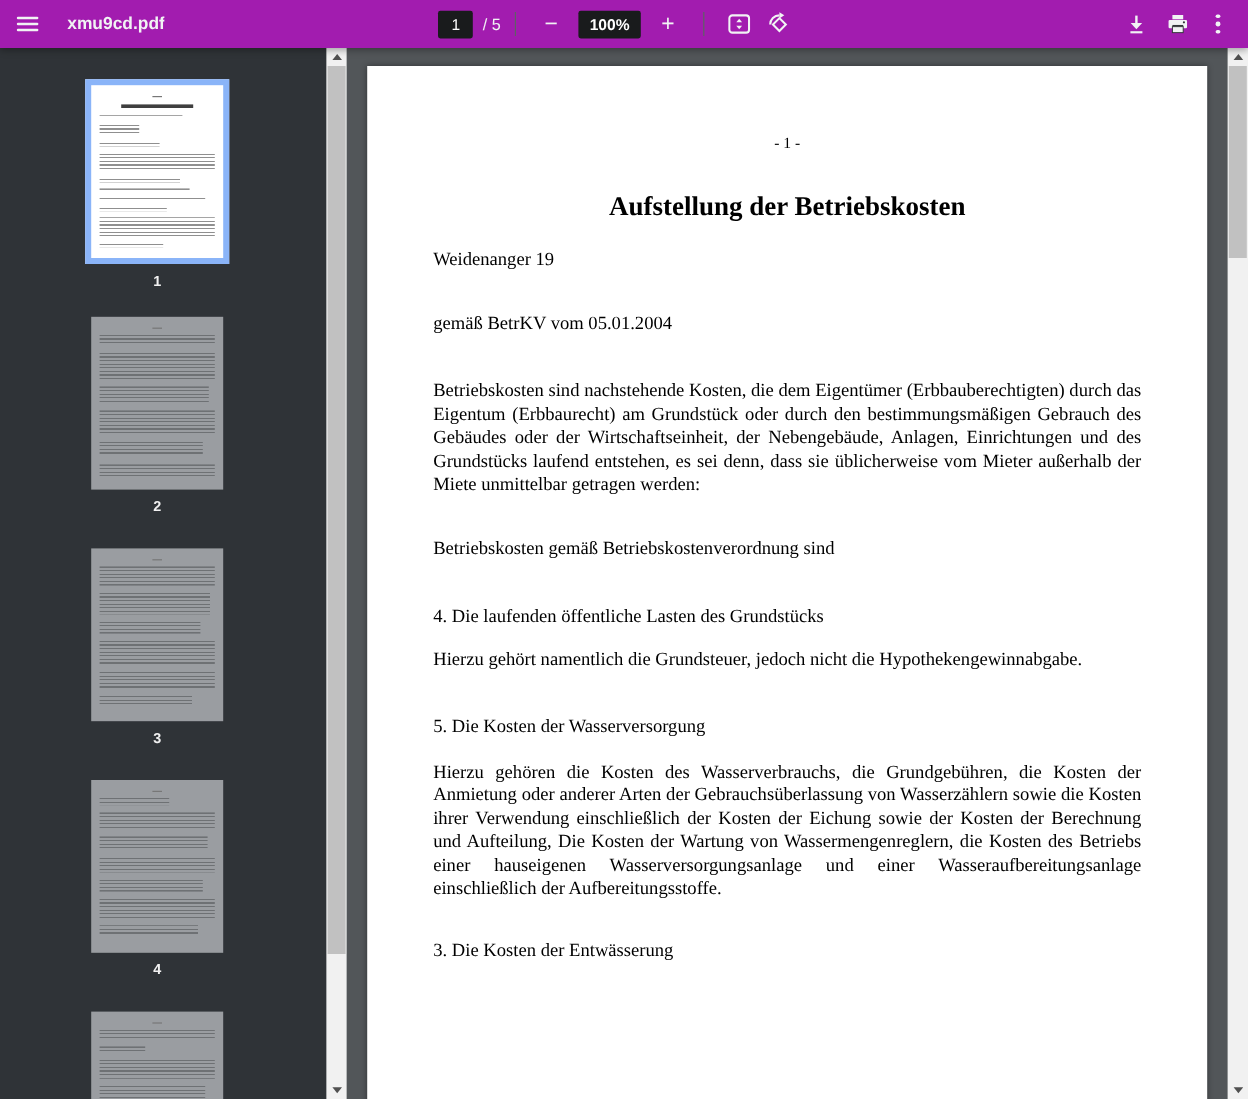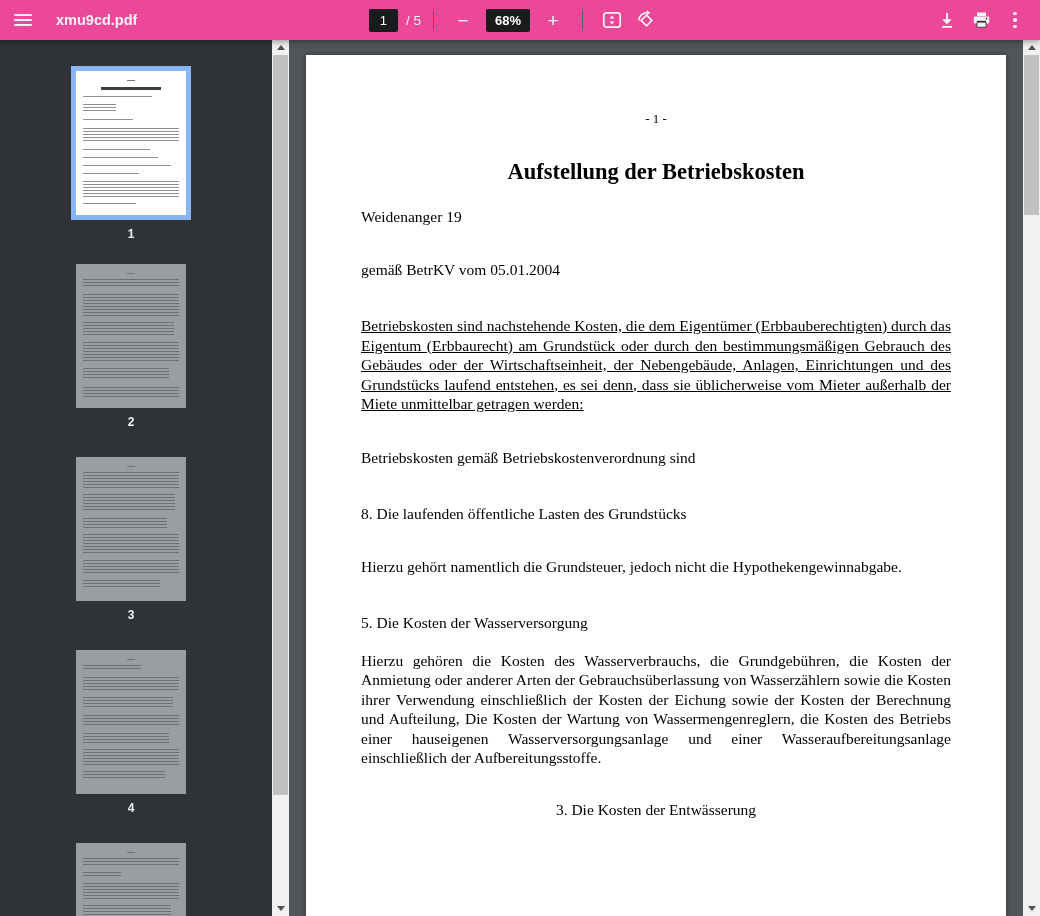--- a/index.html
+++ b/index.html
@@ -1,21 +1,21 @@
 <!DOCTYPE html>
 <html><head>
 <meta charset="utf-8">
 <style>
   * { margin:0; padding:0; box-sizing:border-box; }
   html,body { width:1040px; height:916px; overflow:hidden; }
   body { font-family:"Liberation Sans", sans-serif; background:#525659; position:relative; }
 
   
   .toolbar {
-    height:40px; background:#ec4899; color:#f1f3f4;
+    height:40px; background:#a21caf; color:#f1f3f4;
     display:flex; align-items:center; position:relative; z-index:5;
     box-shadow:0 2px 6px rgba(0,0,0,.35);
   }
   .tb-left { flex:1; display:flex; align-items:center; min-width:0; }
   .tb-center { display:flex; align-items:center; }
   .tb-right { flex:1; display:flex; align-items:center; justify-content:flex-end; padding-right:8px; }
   .icon-btn {
     width:34px; height:34px; display:flex; align-items:center; justify-content:center;
     cursor:pointer; border:none; background:transparent; color:#f1f3f4; flex:0 0 auto;
   }
@@ -73,27 +73,27 @@
     box-shadow:0 0 5px rgba(0,0,0,.4);
     padding:57px 55px; font-family:"Liberation Serif", serif; color:#000;
   }
   .doc-pagenum { text-align:center; font-size:13px; line-height:14px; }
   .doc-title { text-align:center; font-size:22.5px; font-weight:700; line-height:27px; margin-top:32px; }
   .doc-line { font-size:15.5px; line-height:19px; }
   .doc-para { font-size:15.5px; line-height:19.5px; text-align:justify; text-align-last:left; }
   .addr { margin-top:21px; line-height:21px; }
   .mt-anlage { margin-top:35px; }
   .mt-gemass { margin-top:33px; }
-  .mt-para1 { margin-top:37px;text-decoration:underline; }
+  .mt-para1 { margin-top:37px; }
   .mt-bkv { margin-top:34px; }
   .mt-h1 { margin-top:37px; }
-  .mt-b1 { margin-top:34px; }
+  .mt-b1 { margin-top:17px; }
   .mt-h2 { margin-top:37px; }
   .mt-para2 { margin-top:19px; }
-  .mt-h3 { margin-top:32px;text-align:center; }
+  .mt-h3 { margin-top:32px; }
 </style>
 </head>
 <body>
 
 <div class="toolbar">
   <div class="tb-left">
     <button class="icon-btn menu-btn">
       <span class="menu-bars">
         <div></div>
           <div></div>
@@ -103,21 +103,21 @@
     <span class="filename">xmu9cd.pdf</span>
   </div>
 
   <div class="tb-center">
     <input class="page-input" value="1" style="">
     <span class="page-total">/ 5</span>
     <span class="tb-sep"></span>
     <button class="icon-btn">
       <span class="glyph">−</span>
     </button>
-    <span class="zoom-box">68%</span>
+    <span class="zoom-box">100%</span>
     <button class="icon-btn">
       <span class="glyph">+</span>
     </button>
     <span class="tb-sep"></span>
     <button class="icon-btn">
       <svg width="20" height="18" viewBox="0 0 20 18">
         <rect x="1.8" y="1.8" width="16.4" height="14.4" rx="2.5" fill="none" stroke="#f1f3f4" stroke-width="1.7"></rect>
         <polygon points="10,4.6 12.4,7.6 7.6,7.6" fill="#f1f3f4"></polygon>
         <polygon points="10,13.4 12.4,10.4 7.6,10.4" fill="#f1f3f4"></polygon>
       </svg>
@@ -248,21 +248,21 @@
   <div class="viewer">
     <div class="pdf-page">
       <div class="doc-pagenum">- 1 -</div>
       <div class="doc-title">Aufstellung der Betriebskosten</div>
       <div class="addr">
         <div class="doc-line" style="line-height:21px">Weidenanger 19</div>
       </div>
       <div class="doc-line mt-gemass">gemäß BetrKV vom 05.01.2004</div>
       <div class="doc-para mt-para1">Betriebskosten sind nachstehende Kosten, die dem Eigentümer (Erbbauberechtigten) durch das Eigentum (Erbbaurecht) am Grundstück oder durch den bestimmungsmäßigen Gebrauch des Gebäudes oder der Wirtschaftseinheit, der Nebengebäude, Anlagen, Einrichtungen und des Grundstücks laufend entstehen, es sei denn, dass sie üblicherweise vom Mieter außerhalb der Miete unmittelbar getragen werden:</div>
       <div class="doc-line mt-bkv">Betriebskosten gemäß Betriebskostenverordnung sind</div>
-      <div class="doc-line mt-h1">8. Die laufenden öffentliche Lasten des Grundstücks</div>
+      <div class="doc-line mt-h1">4. Die laufenden öffentliche Lasten des Grundstücks</div>
       <div class="doc-line mt-b1">Hierzu gehört namentlich die Grundsteuer, jedoch nicht die Hypothekengewinnabgabe.</div>
       <div class="doc-line mt-h2">5. Die Kosten der Wasserversorgung</div>
       <div class="doc-para mt-para2">Hierzu gehören die Kosten des Wasserverbrauchs, die Grundgebühren, die Kosten der Anmietung oder anderer Arten der Gebrauchsüberlassung von Wasserzählern sowie die Kosten ihrer Verwendung einschließlich der Kosten der Eichung sowie der Kosten der Berechnung und Aufteilung, Die Kosten der Wartung von Wassermengenreglern, die Kosten des Betriebs einer hauseigenen Wasserversorgungsanlage und einer Wasseraufbereitungsanlage einschließlich der Aufbereitungsstoffe.</div>
       <div class="doc-line mt-h3">3. Die Kosten der Entwässerung</div>
     </div>
   </div>
 
   <div class="scrollbar">
     <div class="sb-arrow up">
         <div class="tri-up"></div>

